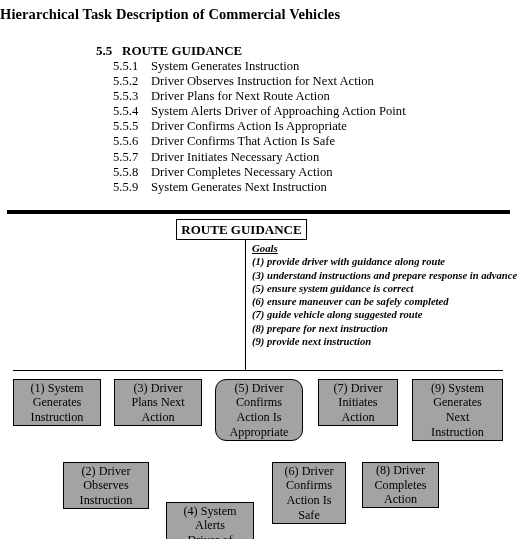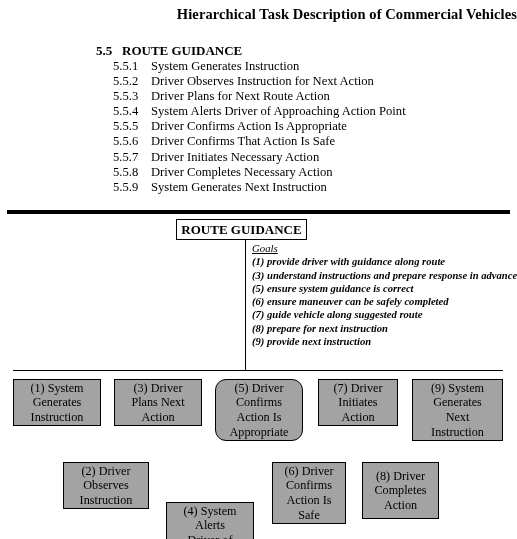--- a/index.html
+++ b/index.html
@@ -15,21 +15,21 @@
     position: relative;
     overflow: hidden;
   }
 
   
   #page-title {
     position: absolute;
     top: 6px;
     left: 0;
     width: 517px;
-    text-align: right;
+    text-align: left;
     font-size: 14.5px;
     font-weight: bold;
     letter-spacing: 0.1px;
   }
 
   
   #outline {
     position: absolute;
     top: 43px;
     left: 0;
@@ -120,21 +120,21 @@
     top: 242px;
     width: 262px;
     font-style: italic;
     font-weight: bold;
     font-size: 10.6px;
     line-height: 13.3px;
   }
   #goals-title {
     text-decoration: underline;
     font-style: italic;
-    font-weight: normal;
+    font-weight: bold;
     font-size: 10.8px;
   }
   .goal-row {
     white-space: nowrap;
   }
 
   
   .task-box {
     position: absolute;
     border: 1px solid #000000;
@@ -255,21 +255,21 @@
 
   <div class="task-box" style="left:272px; top:462px; width:74px; height:62px;">
     <div>
       <span class="bl">(6) Driver</span>
       <span class="bl">Confirms</span>
       <span class="bl">Action Is</span>
       <span class="bl">Safe</span>
     </div>
   </div>
 
-  <div class="task-box" style="left:362px; top:462px; width:77px; height:57px;">
+  <div class="task-box" style="left:362px; top:462px; width:77px; height:46px;">
     <div>
       <span class="bl">(8) Driver</span>
       <span class="bl">Completes</span>
       <span class="bl">Action</span>
     </div>
   </div>
 
 </div>
 
 </body></html>

